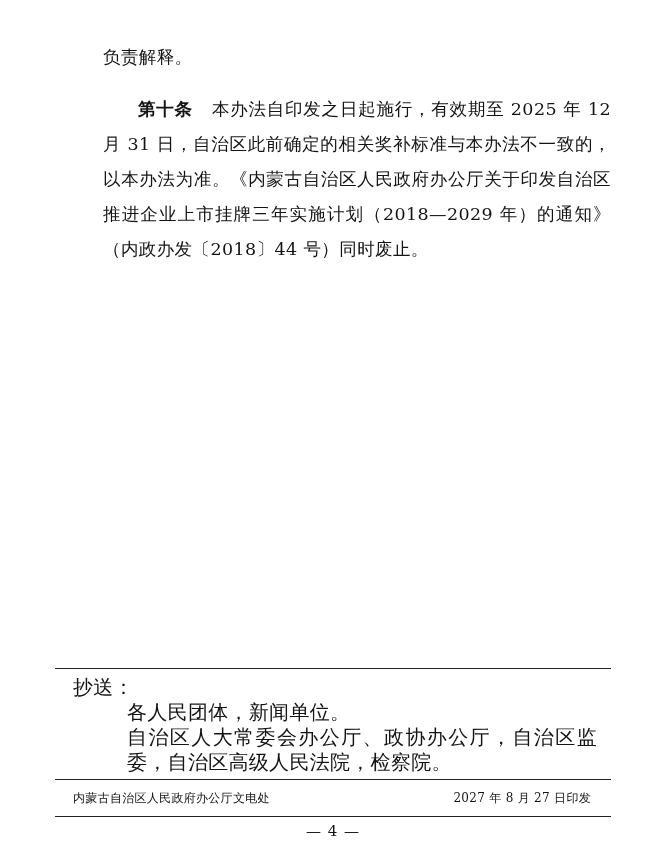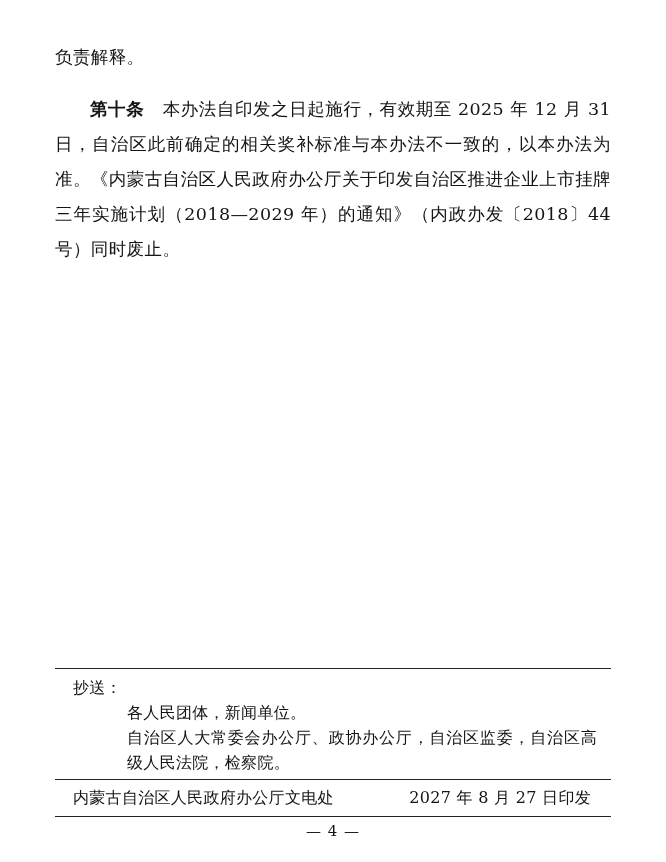--- a/index.html
+++ b/index.html
@@ -28,20 +28,21 @@
     top: 22px;
     width: 556px;
   }
   .para {
     font-size: 17.5px;
     line-height: 35px;
     text-align: justify;
     text-justify: inter-ideograph;
     letter-spacing: 0.4px;
     color: #141414;
+    margin-left: 48px;
   }
   .para.cont {
     text-indent: 0;
   }
   .para.indent {
     text-indent: 35px;
   }
   .bold-lead {
     font-weight: bold;
   }
@@ -57,21 +58,21 @@
     width: 100%;
   }
   .rule.thin {
     border-top: 1.1px solid #222;
   }
   .dist-rows {
     padding: 6px 0 4px 0;
   }
   .dist-row {
     display: flex;
-    font-size: 16px;
+    font-size: 20px;
     line-height: 25px;
     letter-spacing: 0.3px;
     color: #141414;
   }
   .dist-label {
     width: 72px;
     padding-left: 18px;
     box-sizing: border-box;
     flex: 0 0 auto;
     white-space: nowrap;
@@ -82,21 +83,21 @@
     text-align: justify;
     text-justify: inter-ideograph;
   }
   .dist-text.hang {
     padding-left: 0;
   }
   .issuer-row {
     display: flex;
     justify-content: space-between;
     align-items: baseline;
-    font-size: 16px;
+    font-size: 12px;
     line-height: 30px;
     letter-spacing: 0.3px;
     padding: 3px 0 3px 0;
     color: #141414;
   }
   .issuer-left {
     padding-left: 18px;
   }
   .issuer-right {
     padding-right: 20px;

